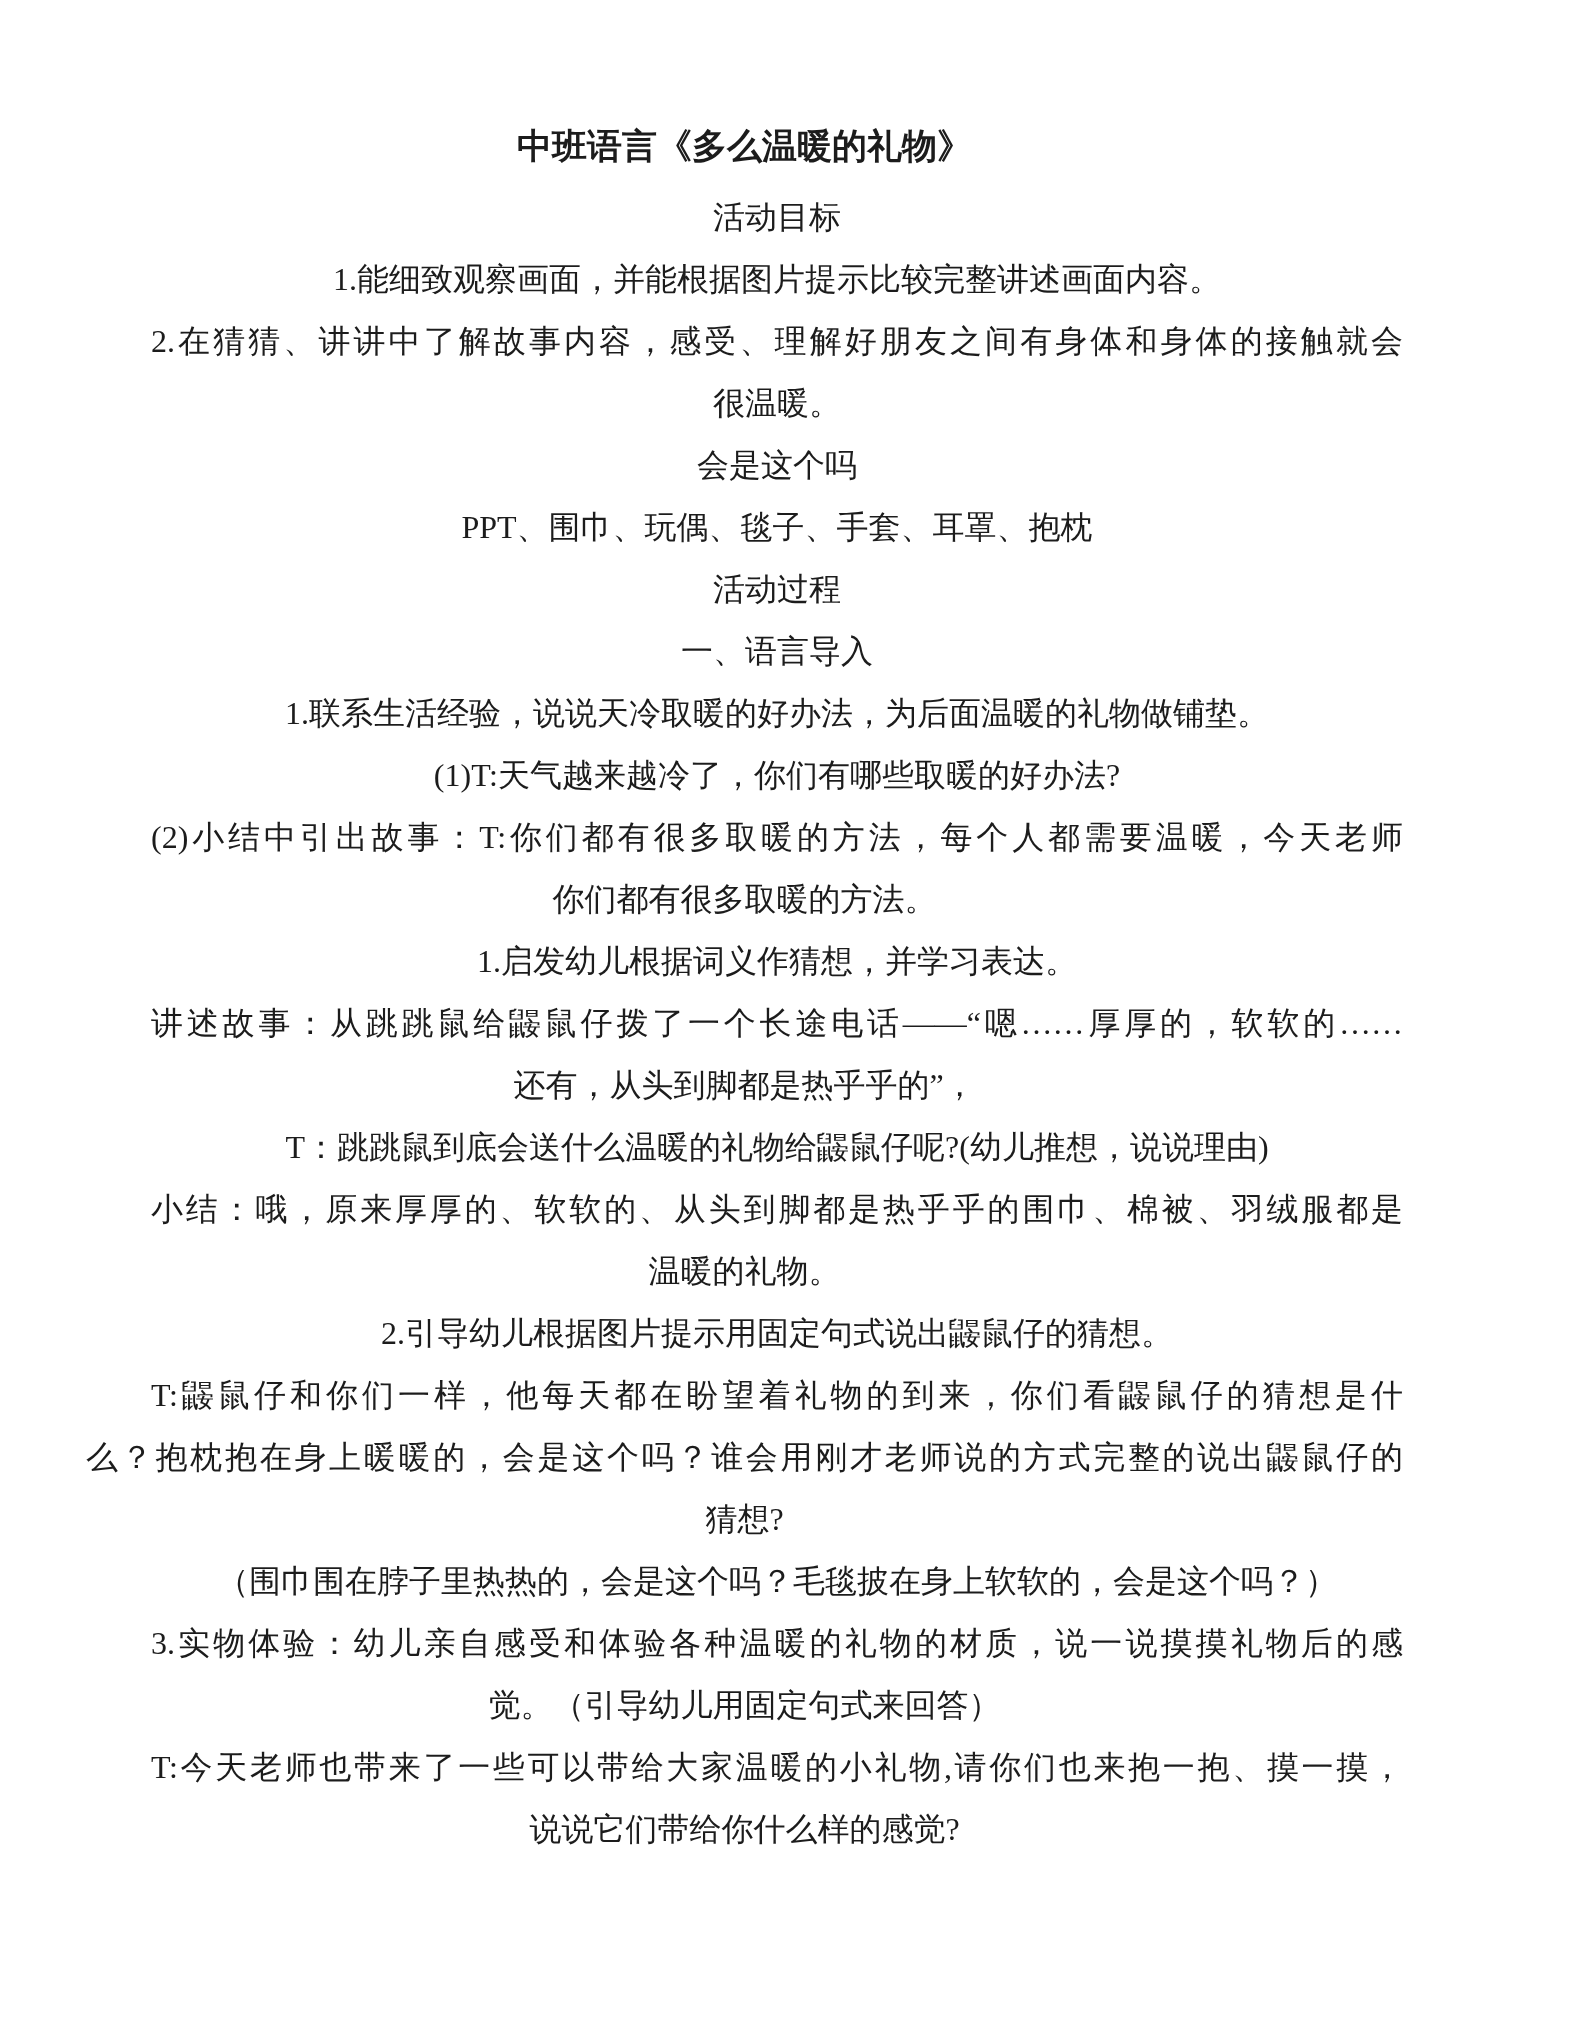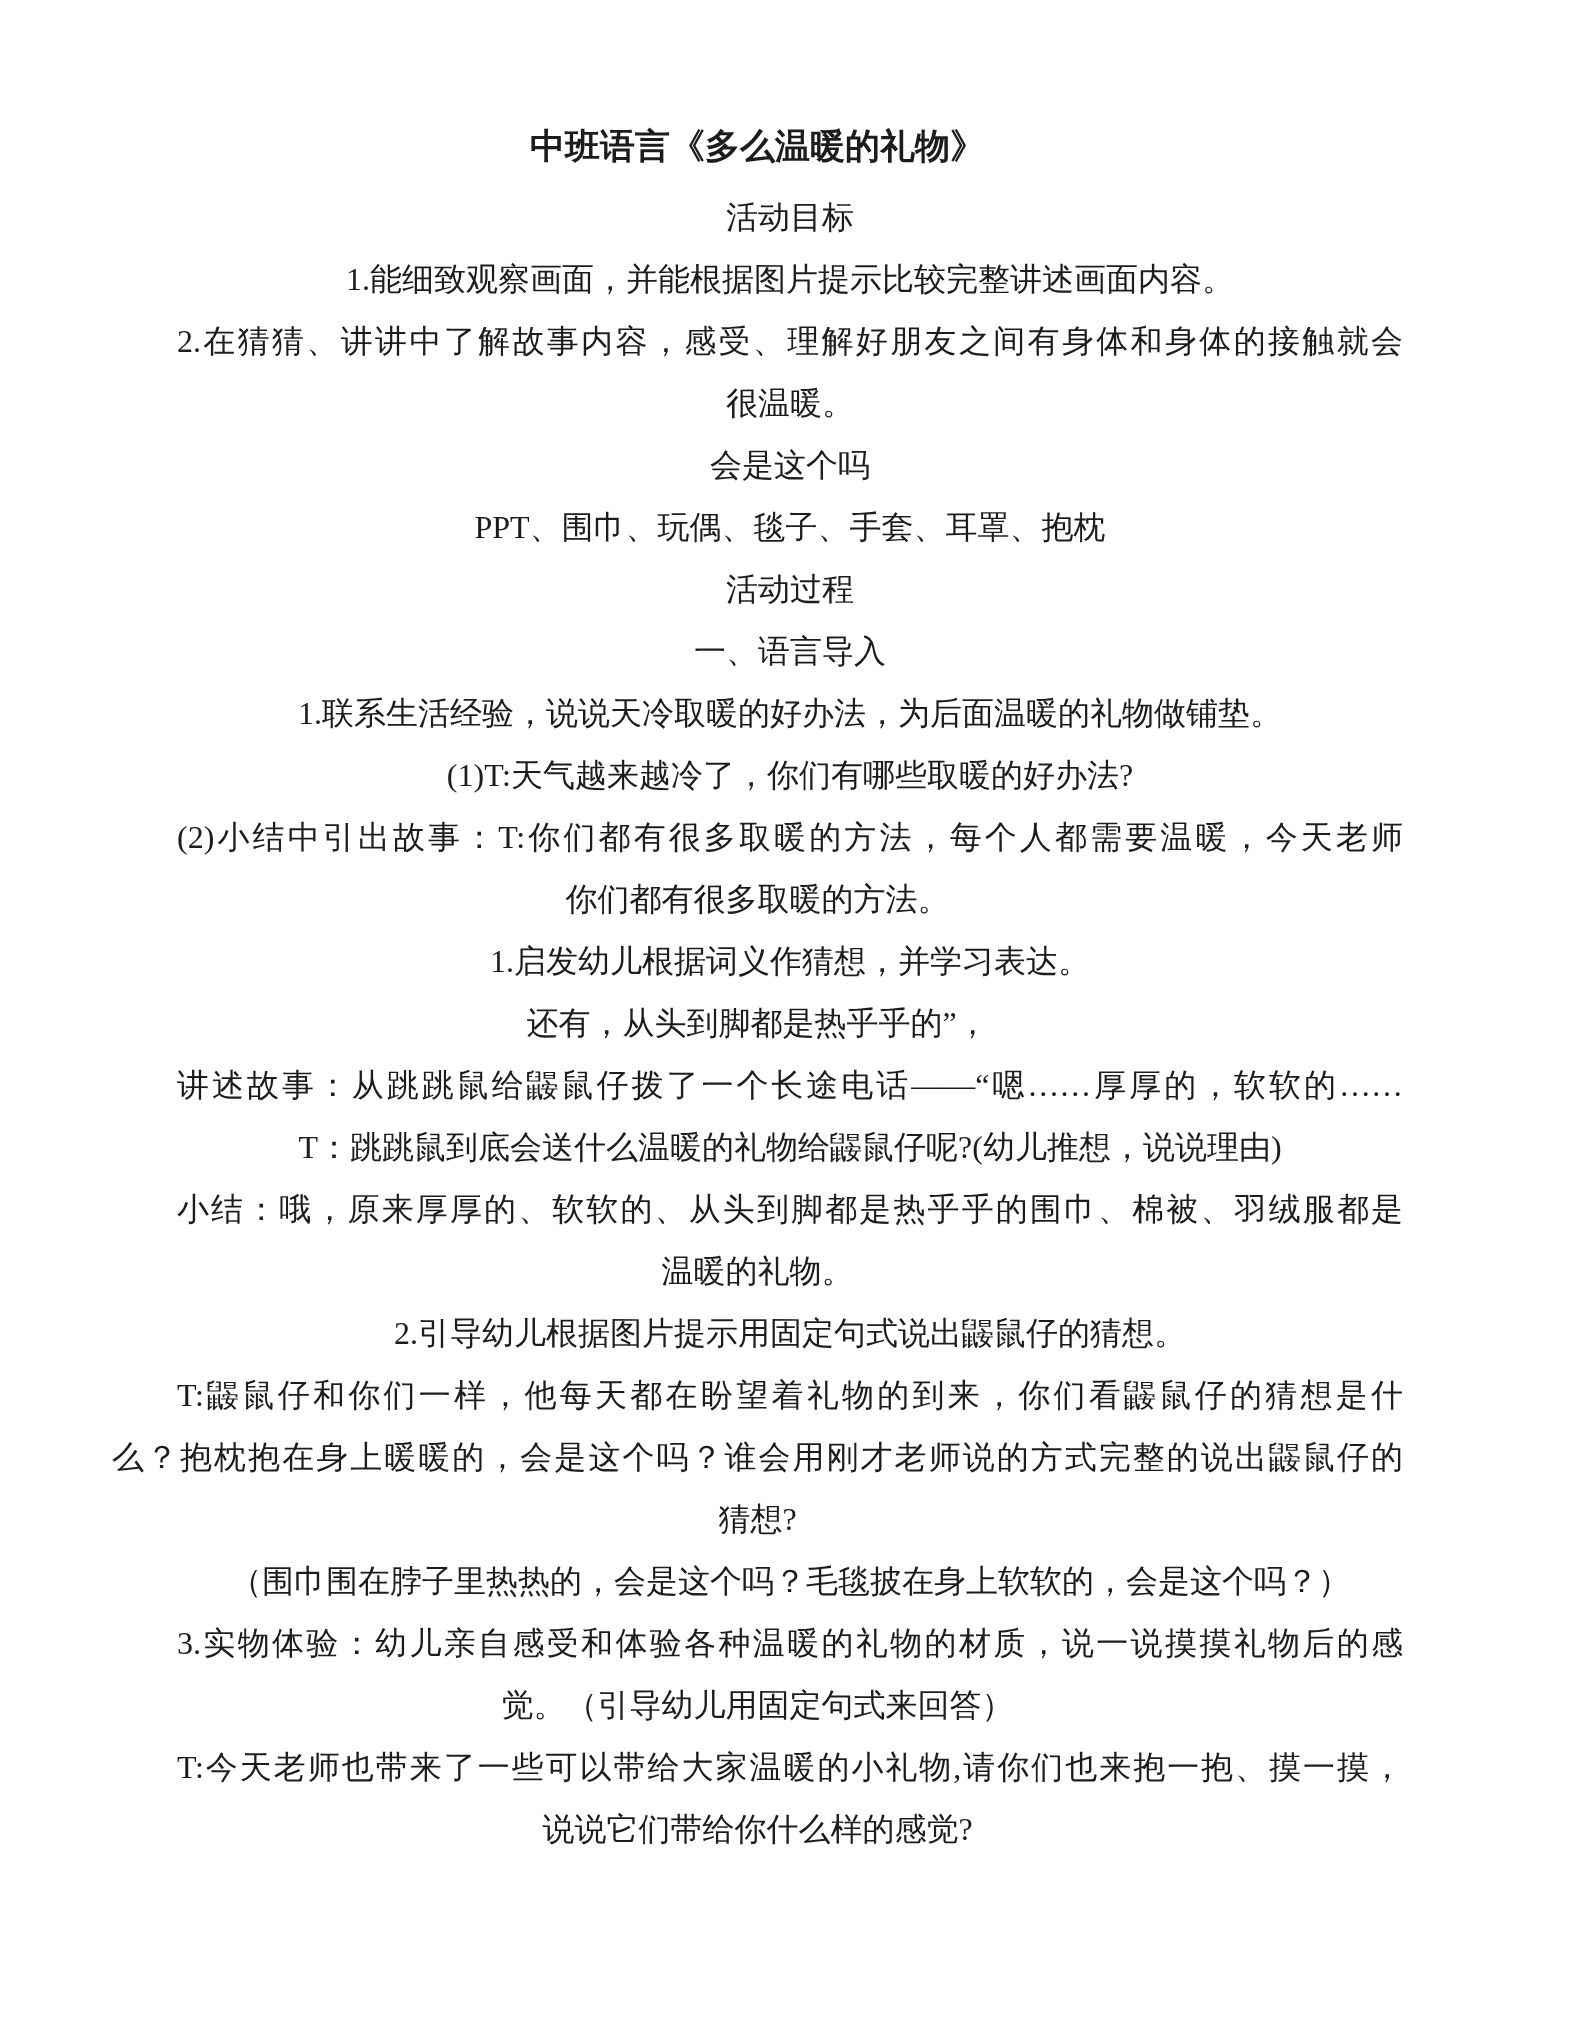--- a/index.html
+++ b/index.html
@@ -4,21 +4,21 @@
 <style>
   html, body { margin: 0; padding: 0; background: #ffffff; }
   .page {
     position: relative;
     width: 1587px;
     height: 2041px;
     background: #ffffff;
     color: #1c1c1c;
     font-family: "Liberation Serif", "DejaVu Serif", serif;
     box-sizing: border-box;
-    padding: 116px 184px 0 112px;
+    padding: 116px 184px 0 86px;
     overflow: hidden;
   }
   .doc-title {
     margin: 0 0 8px 0;
     font-size: 35px;
     font-weight: bold;
     line-height: 62px;
     height: 62px;
     text-align: center;
     white-space: nowrap;
@@ -52,22 +52,22 @@
       <div class="line ind">很温暖。</div>
       <div class="line ind">会是这个吗</div>
       <div class="line ind">PPT、围巾、玩偶、毯子、手套、耳罩、抱枕</div>
       <div class="line ind">活动过程</div>
       <div class="line ind">一、语言导入</div>
       <div class="line ind">1.联系生活经验，说说天冷取暖的好办法，为后面温暖的礼物做铺垫。</div>
       <div class="line ind">(1)T:天气越来越冷了，你们有哪些取暖的好办法?</div>
       <div class="line ind jus">(2)小结中引出故事：T:你们都有很多取暖的方法，每个人都需要温暖，今天老师</div>
       <div class="line">你们都有很多取暖的方法。</div>
       <div class="line ind">1.启发幼儿根据词义作猜想，并学习表达。</div>
+      <div class="line ind jus">讲述故事：从跳跳鼠给鼹鼠仔拨了一个长途电话——“嗯……厚厚的，软软的……</div>
       <div class="line">还有，从头到脚都是热乎乎的”，</div>
-      <div class="line ind jus">讲述故事：从跳跳鼠给鼹鼠仔拨了一个长途电话——“嗯……厚厚的，软软的……</div>
       <div class="line ind">T：跳跳鼠到底会送什么温暖的礼物给鼹鼠仔呢?(幼儿推想，说说理由)</div>
       <div class="line ind jus">小结：哦，原来厚厚的、软软的、从头到脚都是热乎乎的围巾、棉被、羽绒服都是</div>
       <div class="line">温暖的礼物。</div>
       <div class="line ind">2.引导幼儿根据图片提示用固定句式说出鼹鼠仔的猜想。</div>
       <div class="line ind jus">T:鼹鼠仔和你们一样，他每天都在盼望着礼物的到来，你们看鼹鼠仔的猜想是什</div>
       <div class="line jus">么？抱枕抱在身上暖暖的，会是这个吗？谁会用刚才老师说的方式完整的说出鼹鼠仔的</div>
       <div class="line">猜想?</div>
       <div class="line ind">（围巾围在脖子里热热的，会是这个吗？毛毯披在身上软软的，会是这个吗？）</div>
       <div class="line ind jus">3.实物体验：幼儿亲自感受和体验各种温暖的礼物的材质，说一说摸摸礼物后的感</div>
       <div class="line">觉。（引导幼儿用固定句式来回答）</div>

